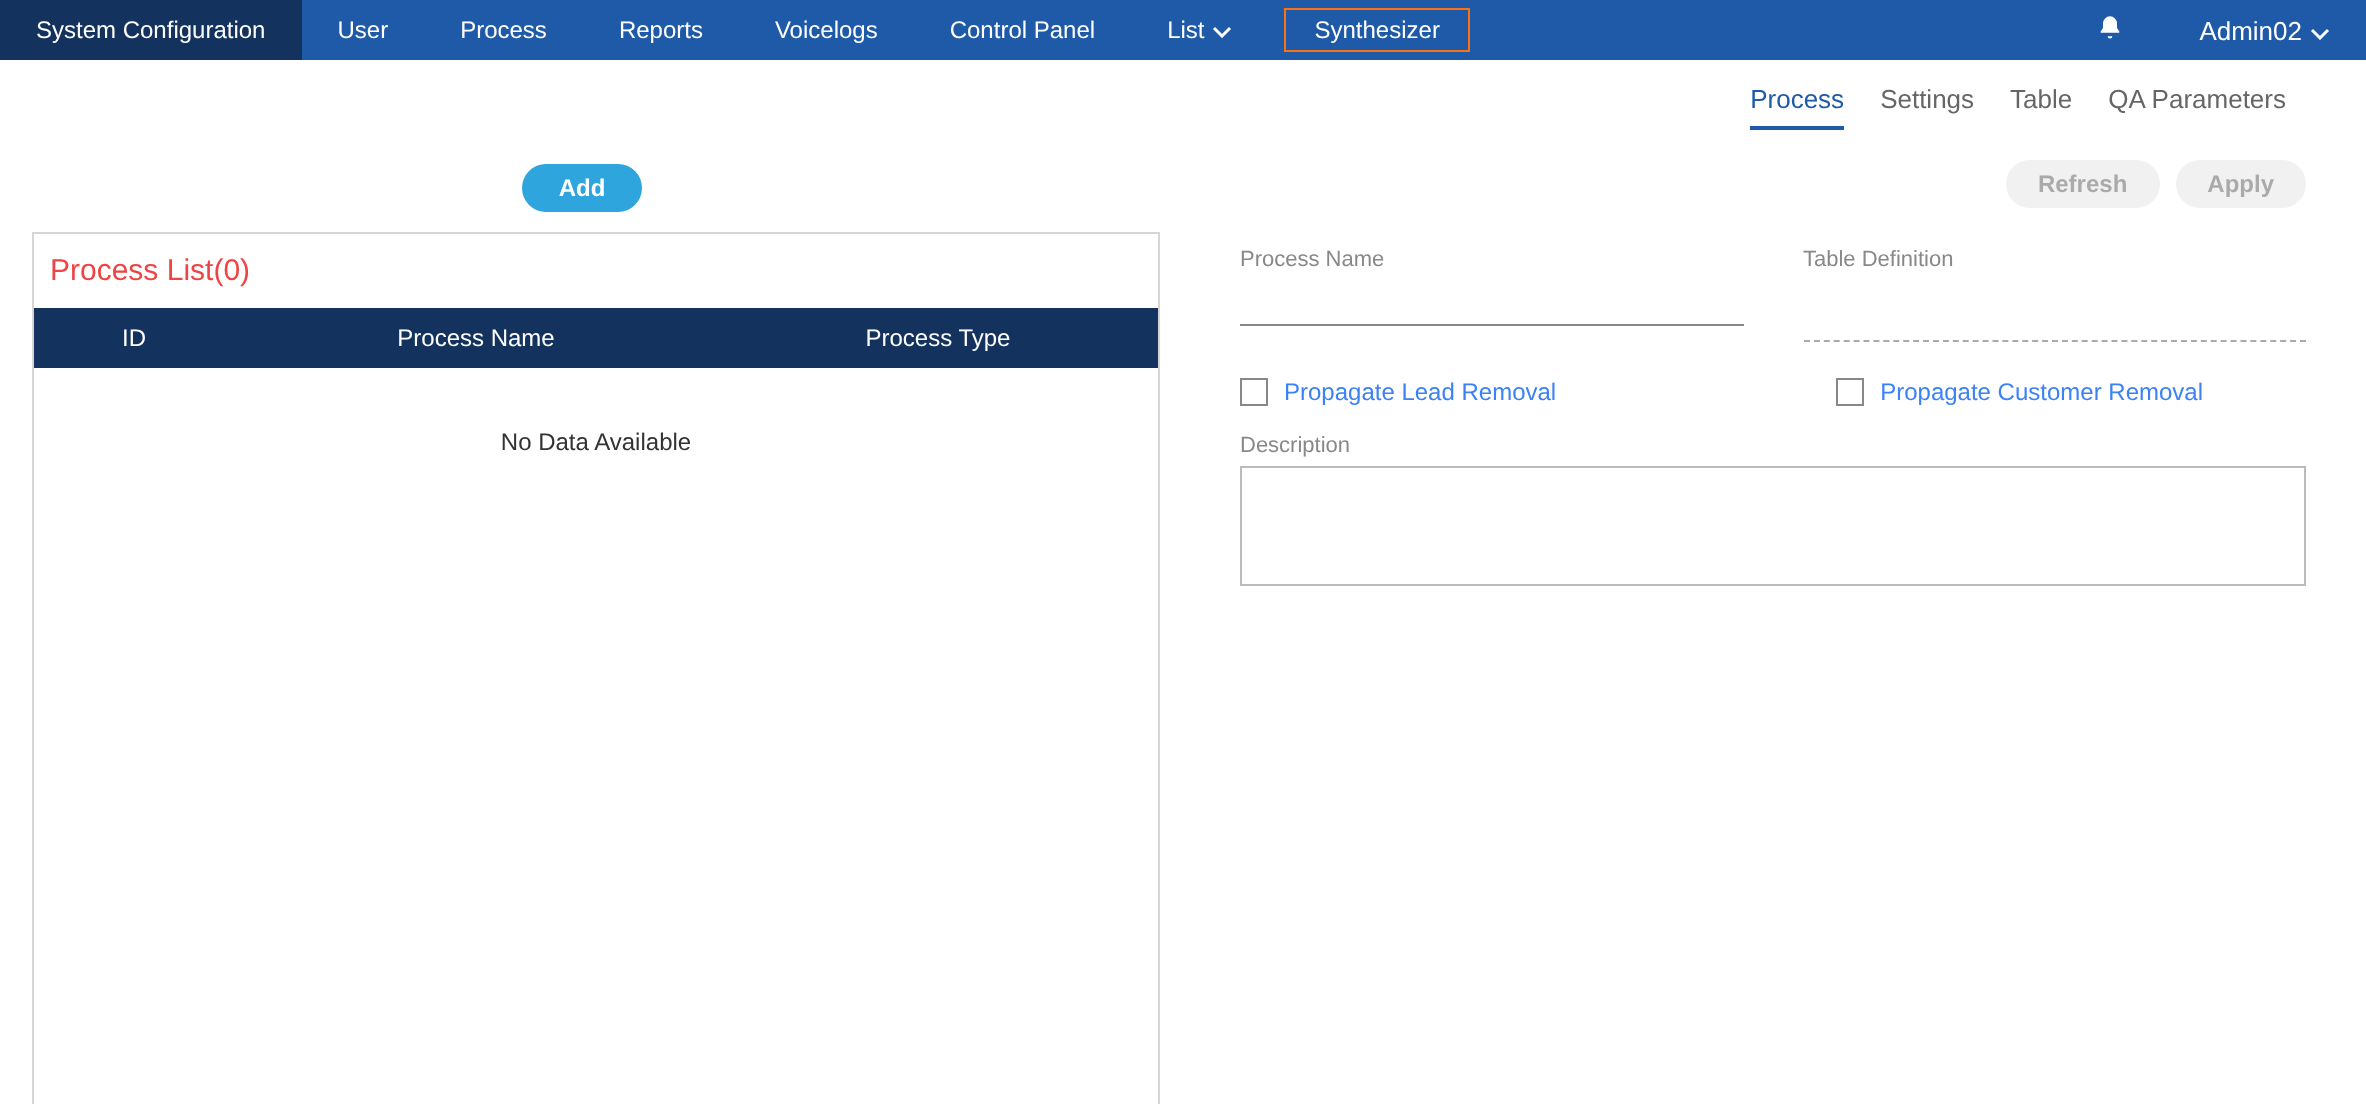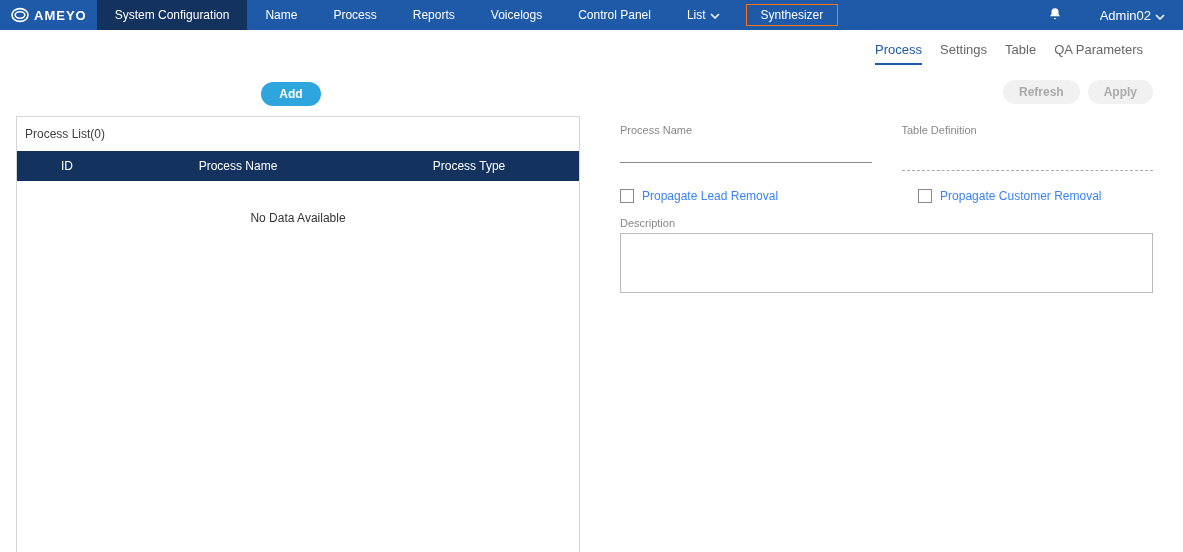--- a/index.html
+++ b/index.html
@@ -123,22 +123,22 @@
       font-weight:bold;
       cursor:pointer;
     }
     
     .panel {
       border: 1px solid #d6d6d6;
       height: 440px;
     }
     .panel-title {
       padding: 10px 8px;
-      font-size: 12px;
-      color: #404040;
+      font-size: 15px;
+      color: #ef4444;
     }
     table.process-table {
       width:100%;
       border-collapse: collapse;
     }
     .process-table thead th{
       background: #13335e;
       color:#fff;
       font-size: 12px;
       font-weight: normal;
@@ -227,33 +227,25 @@
       resize:none;
       padding: 4px;
       font-size:12px;
       outline:none;
     }
   </style>
 </head>
 <body>
 
 <div class="topbar">
-  <div class="logo">
-    <span class="logo-icon">
-      <svg viewBox="0 0 24 20" width="20" height="16">
-          <path d="M2 10a10 8 0 1 0 20 0a10 8 0 1 0 -20 0 M6 10a6 4 0 1 1 12 0a6 4 0 1 1 -12 0" fill="none" stroke="#fff" stroke-width="2"></path>
-        </svg>
-    </span>
-    <span>AMEYO</span>
-  </div>
   <div class="nav-item active">
       <span>System Configuration</span>
     </div>
   <div class="nav-item">
-      <span>Name</span>
+      <span>User</span>
     </div>
   <div class="nav-item">
       <span>Process</span>
     </div>
   <div class="nav-item">
       <span>Reports</span>
     </div>
   <div class="nav-item">
       <span>Voicelogs</span>
     </div>

